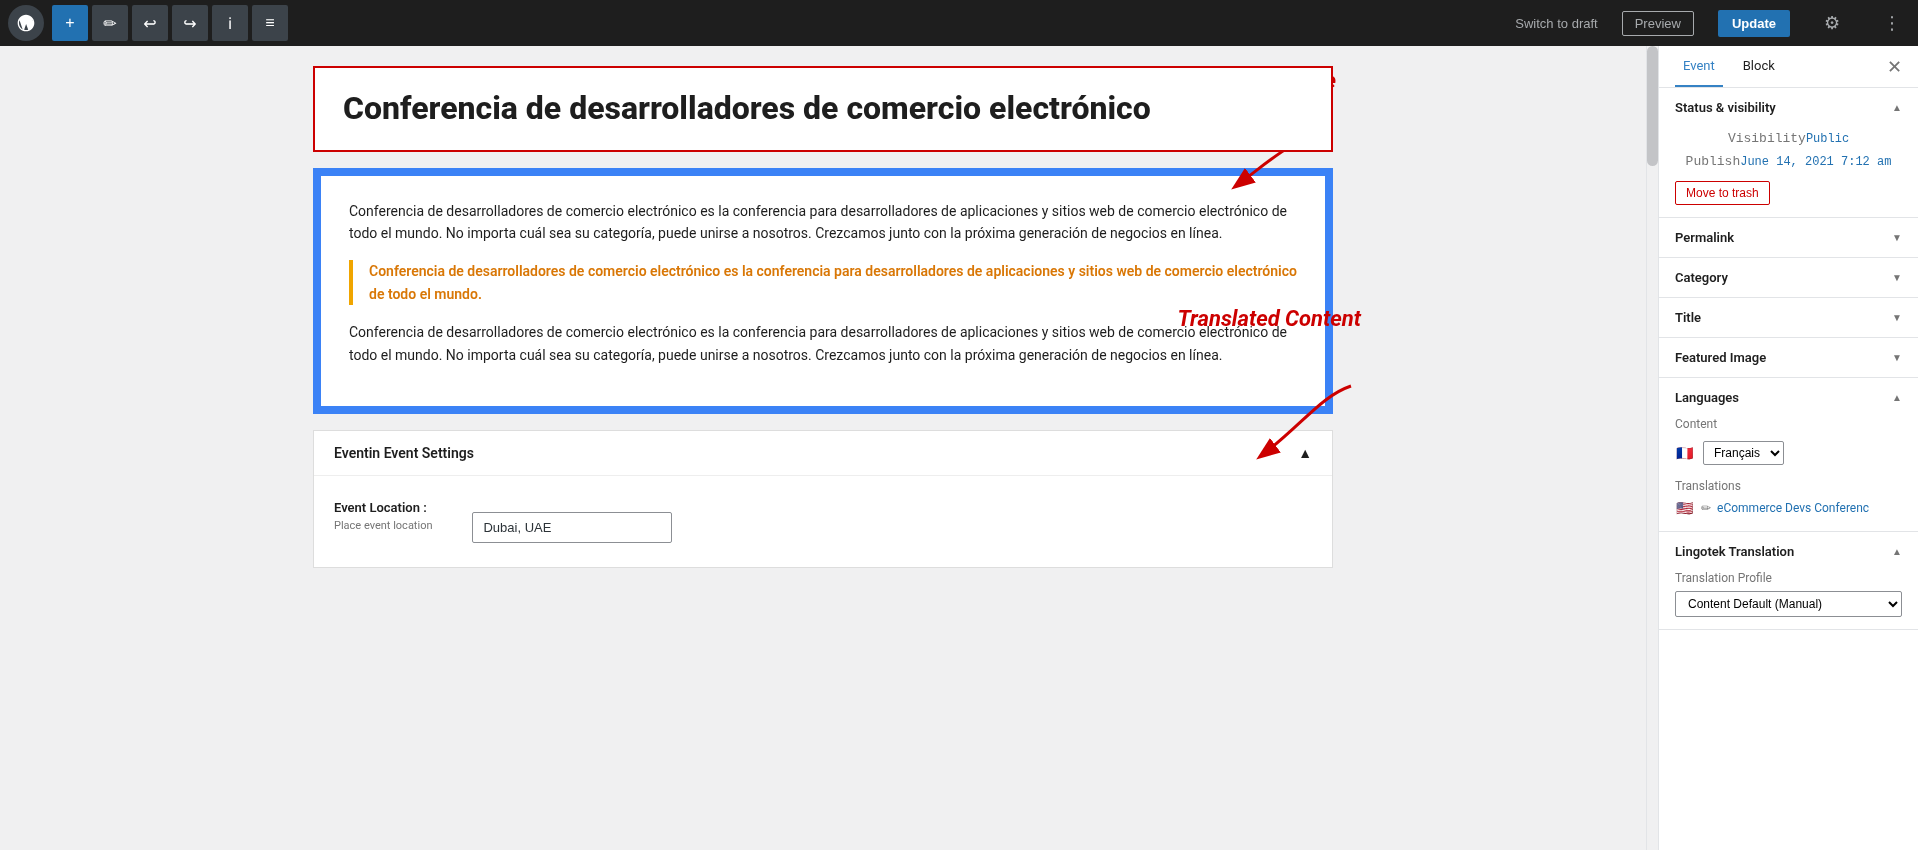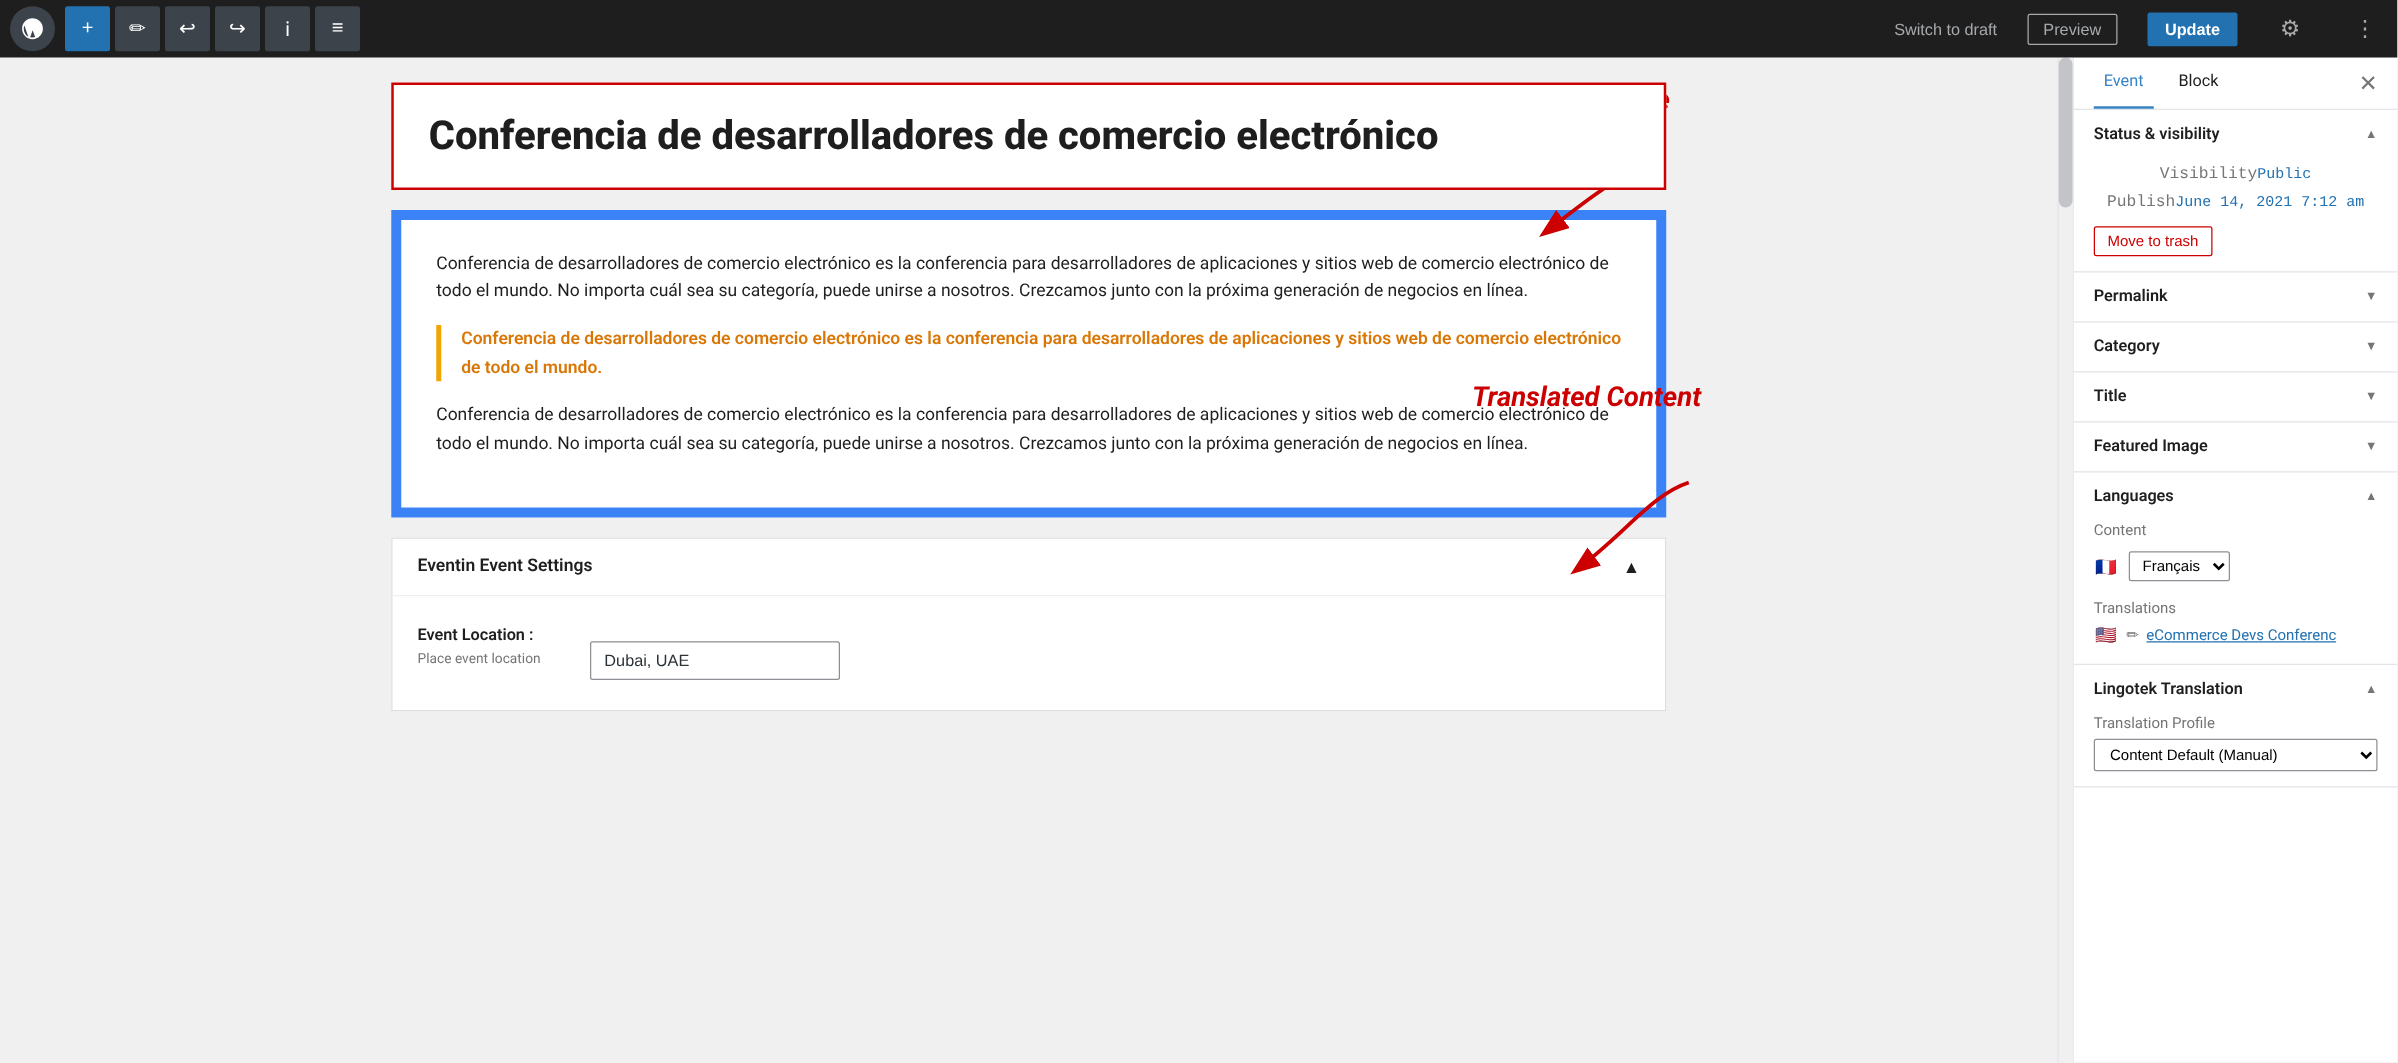--- a/index.html
+++ b/index.html
@@ -280,21 +280,20 @@
       padding: 4px 0;
       font-size: 12px;
     }
     .edit-icon-btn {
       background: none; border: none; cursor: pointer; color: #757575; font-size: 12px;
     }
     .translation-link {
       color: #2271b1; font-size: 12px;
       white-space: nowrap; overflow: hidden; text-overflow: ellipsis;
       max-width: 160px;
-      text-decoration: underline;
     }
 
     
     .profile-select {
       border: 1px solid #8c8f94;
       border-radius: 2px;
       padding: 4px 8px;
       font-size: 12px;
       background: white;
       cursor: pointer;

